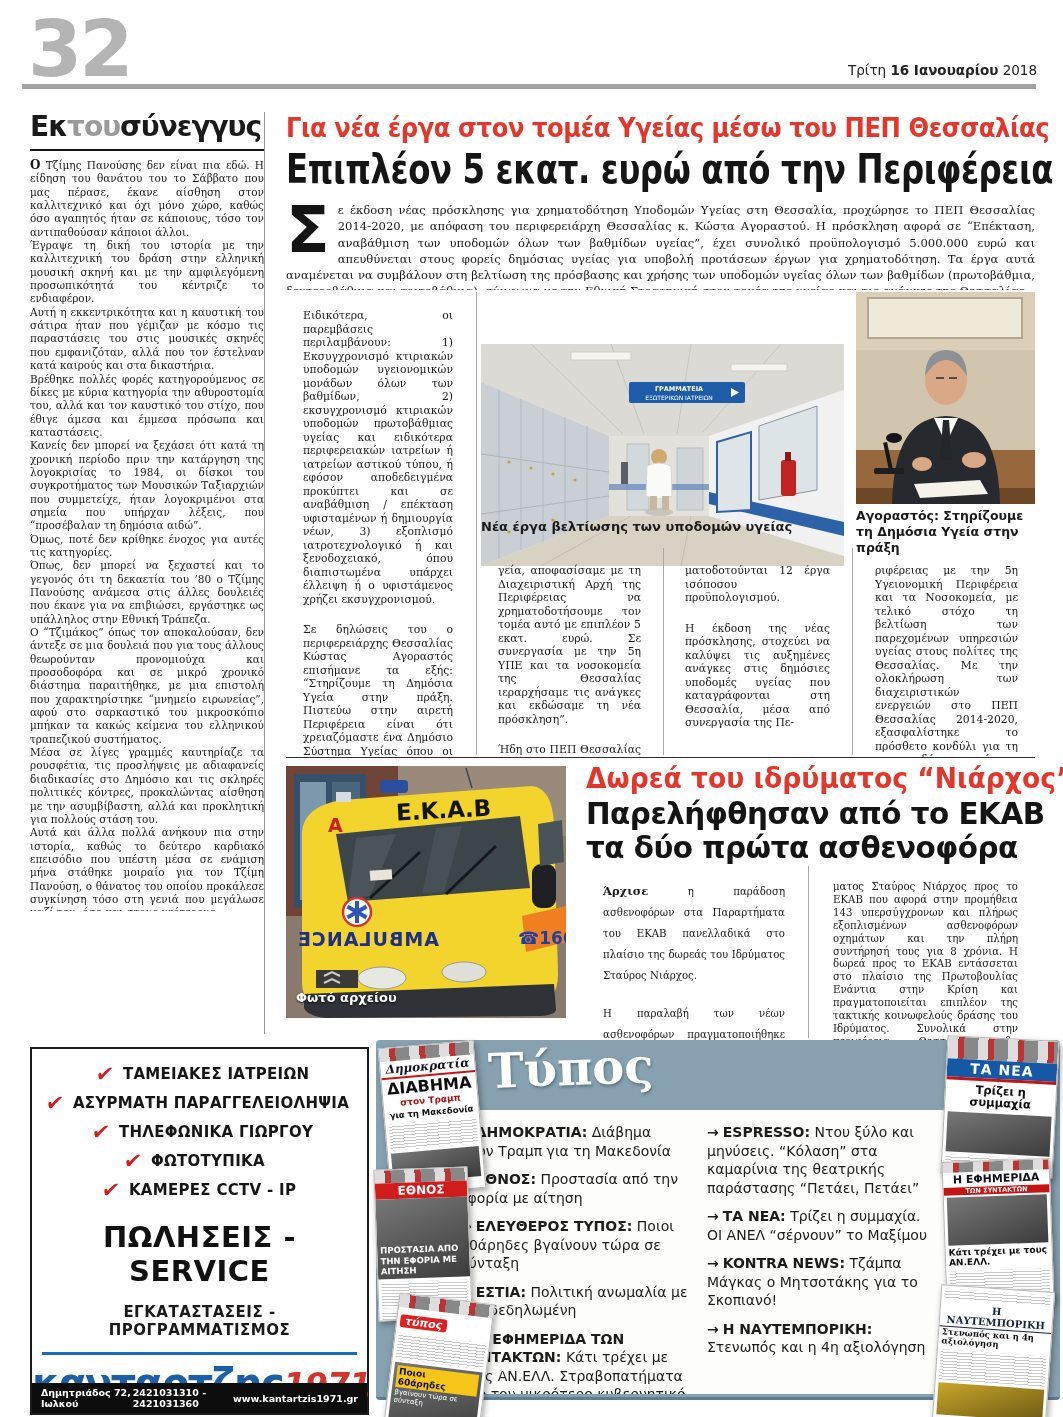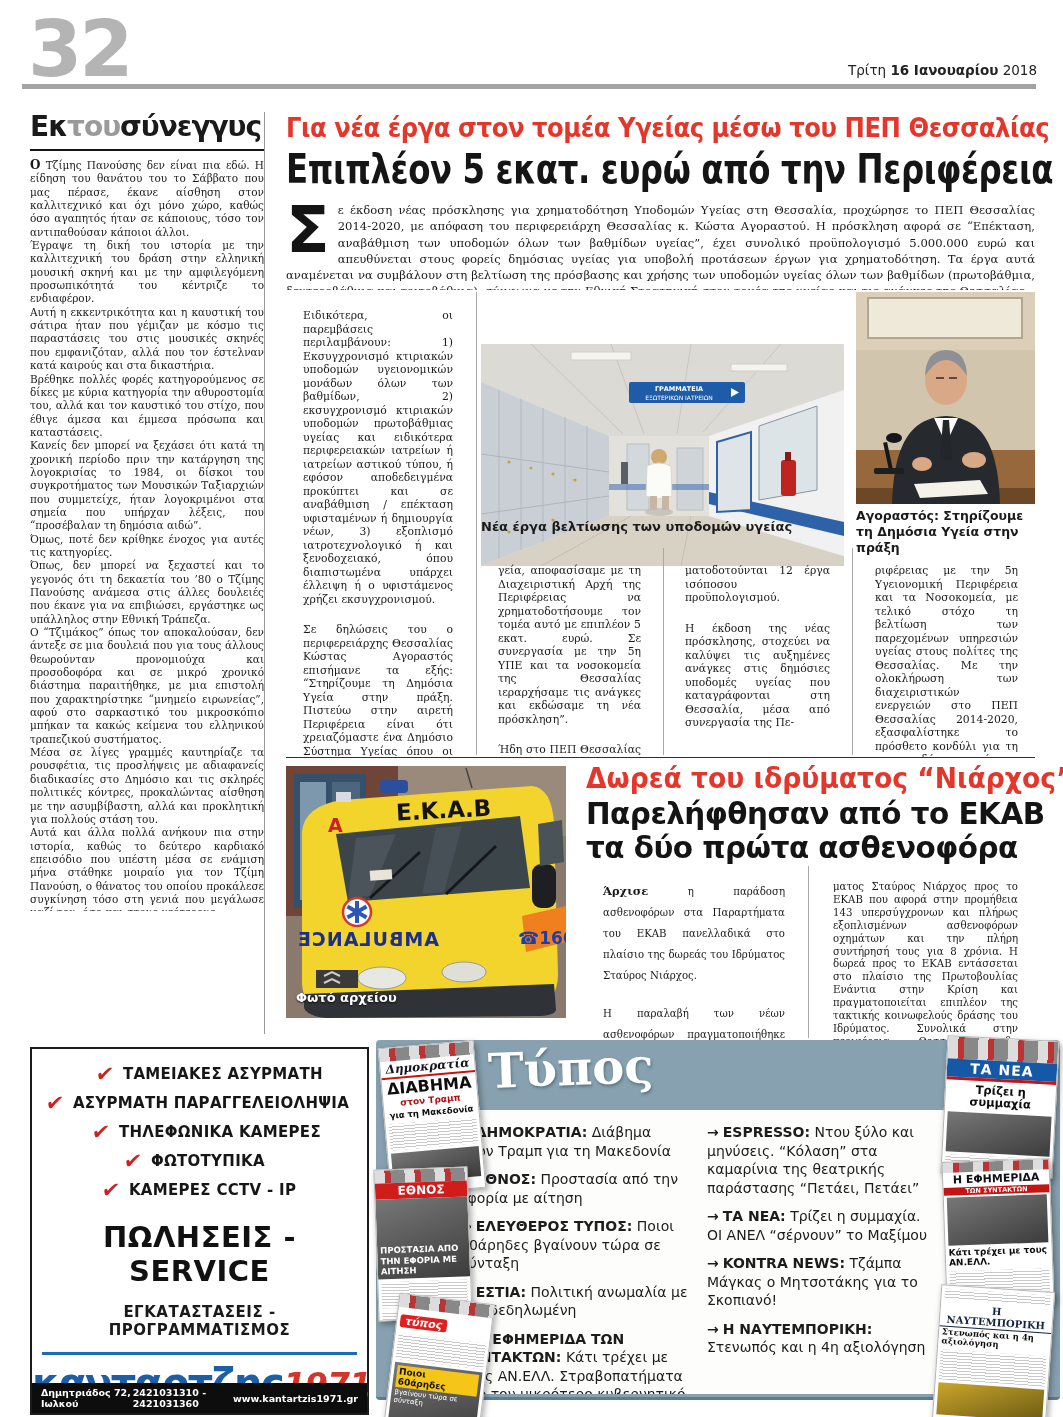--- a/index.html
+++ b/index.html
@@ -307,29 +307,29 @@
   </div>
   <div id="ekvr" class="abs vr"></div>
   <div id="ekcol2" class="abs bodycol">
     <p>ματος Σταύρος Νιάρχος προς το ΕΚΑΒ που αφορά στην προμήθεια 143 υπερσύγχρονων και πλήρως εξοπλισμένων ασθενοφόρων οχημάτων και την πλήρη συντήρησή τους για 8 χρόνια. Η δωρεά προς το ΕΚΑΒ εντάσσεται στο πλαίσιο της Πρωτοβουλίας Ενάντια στην Κρίση και πραγματοποιείται επιπλέον της τακτικής κοινωφελούς δράσης του Ιδρύματος. Συνολικά στην περιφέρεια Θεσσαλίας θα παραληφθούν 17 νέα ασθενοφόρα, ενώ άρχισε η εκπαίδευση των πληρωμάτων πάνω στην τεχνολογία του ιατρικού εξοπλισμού των νέων ασθενοφόρων.</p>
   </div>
 
   <div id="ad" class="abs">
     <div class="rows">
       <div class="row">
           <span class="chk">✔</span>
-          <span>ΤΑΜΕΙΑΚΕΣ ΑΣΥΡΜΑΤΗ</span>
+          <span>ΤΑΜΕΙΑΚΕΣ ΙΑΤΡΕΙΩΝ</span>
         </div>
       <div class="row">
           <span class="chk">✔</span>
           <span>ΑΣΥΡΜΑΤΗ ΠΑΡΑΓΓΕΛΕΙΟΛΗΨΙΑ</span>
         </div>
       <div class="row">
           <span class="chk">✔</span>
-          <span>ΤΗΛΕΦΩΝΙΚΑ ΚΑΜΕΡΕΣ</span>
+          <span>ΤΗΛΕΦΩΝΙΚΑ ΓΙΩΡΓΟΥ</span>
         </div>
       <div class="row">
           <span class="chk">✔</span>
           <span>ΦΩΤΟΤΥΠΙΚΑ</span>
         </div>
       <div class="row">
           <span class="chk">✔</span>
           <span>ΚΑΜΕΡΕΣ CCTV - IP</span>
         </div>
     </div>

